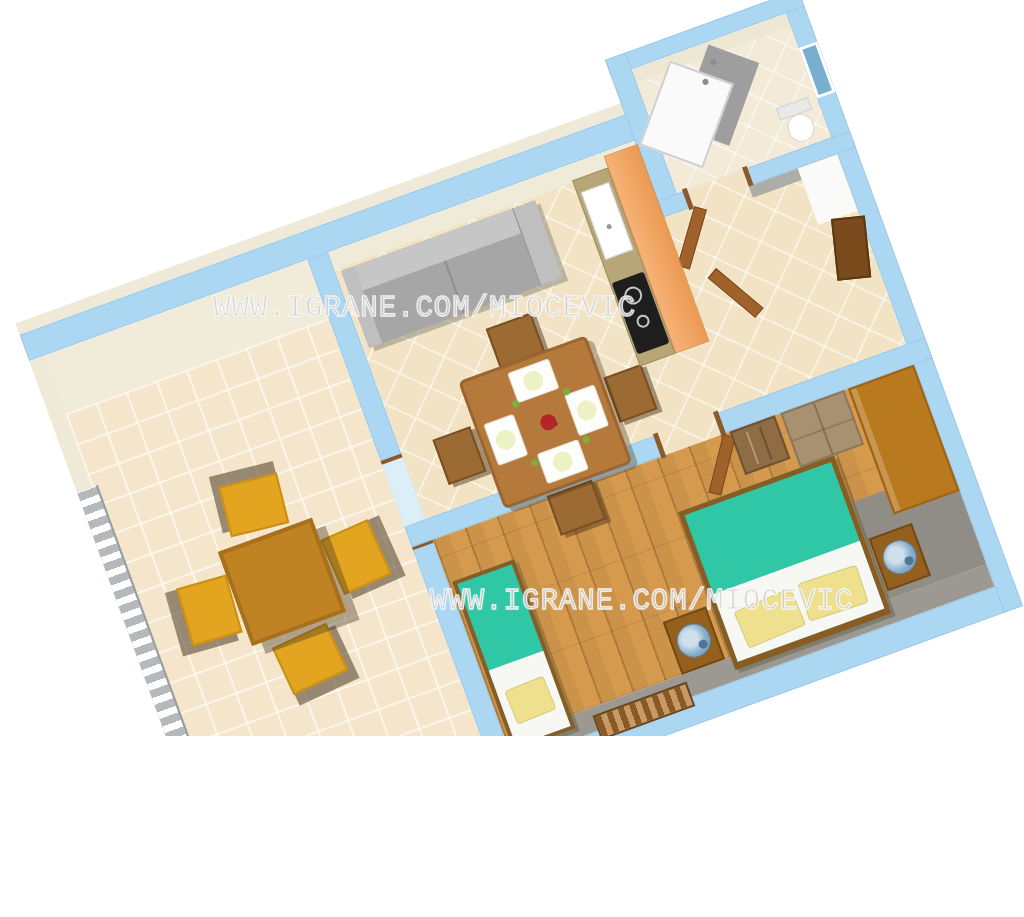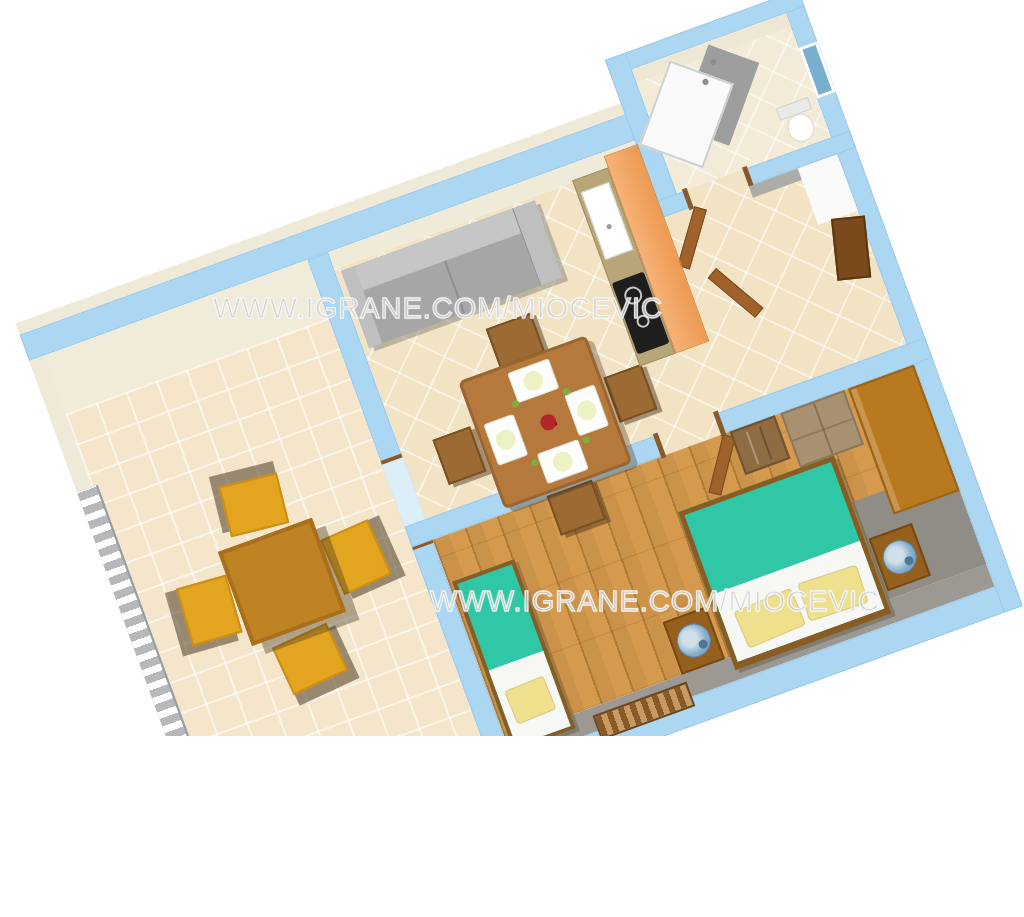--- a/index.html
+++ b/index.html
@@ -1,17 +1,17 @@
 <!DOCTYPE html>
 <html><head>
 <meta charset="utf-8">
 <style>
   html,body{margin:0;padding:0;background:#fff;}
   #canvas{position:relative;width:1024px;height:736px;background:#ffffff;overflow:hidden;
-          font-family:Liberation Sans, sans-serif;}
+          font-family:Liberation Mono, monospace;}
   #plan{position:absolute;left:87px;top:115px;width:850px;height:660px;
         transform:rotate(-20deg);}
   #plan *{position:absolute;box-sizing:border-box;}
 
   
   .wall{background:#ABD7F2;box-shadow:inset 0 0 0 1px rgba(125,175,215,.35);}
   .wface-beige{background:#F0EAD8;}
   .wface-gray{background:#9B9992;}
   #w-top-outer{left:0;top:46px;width:660px;height:12px;background:#EFE9D7;}
   #w-top{left:0;top:58px;width:660px;height:28px;}

